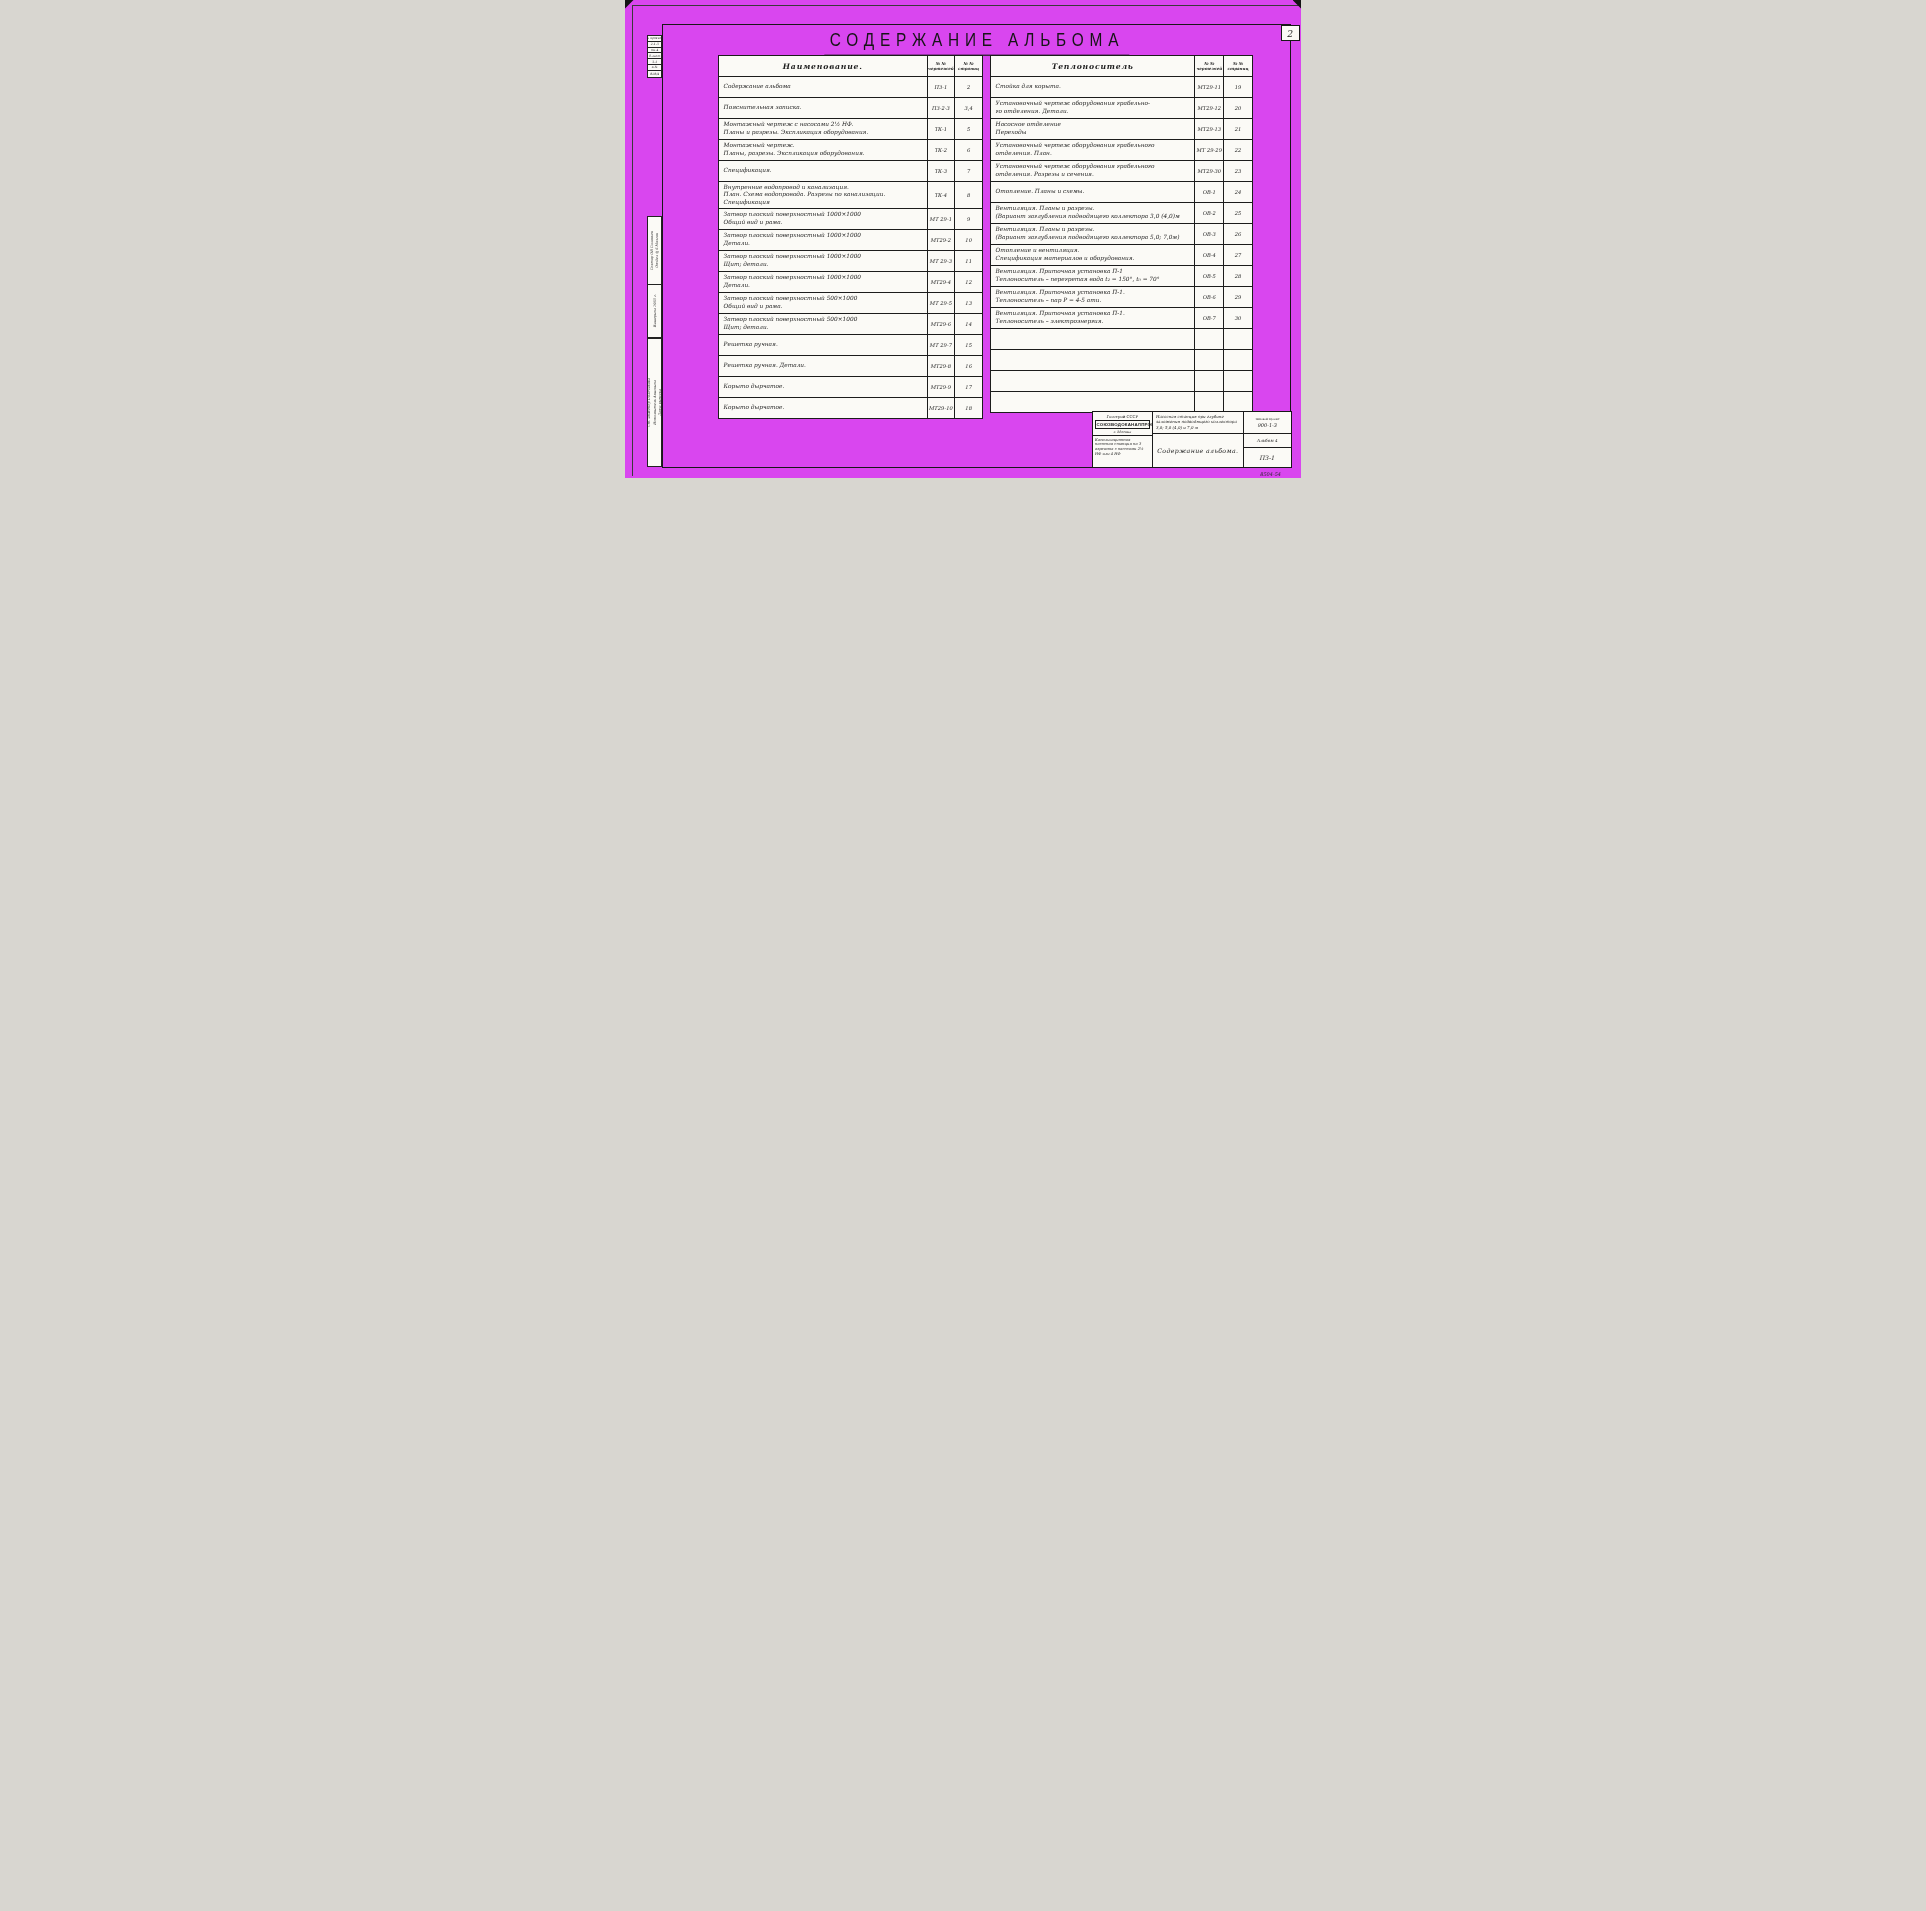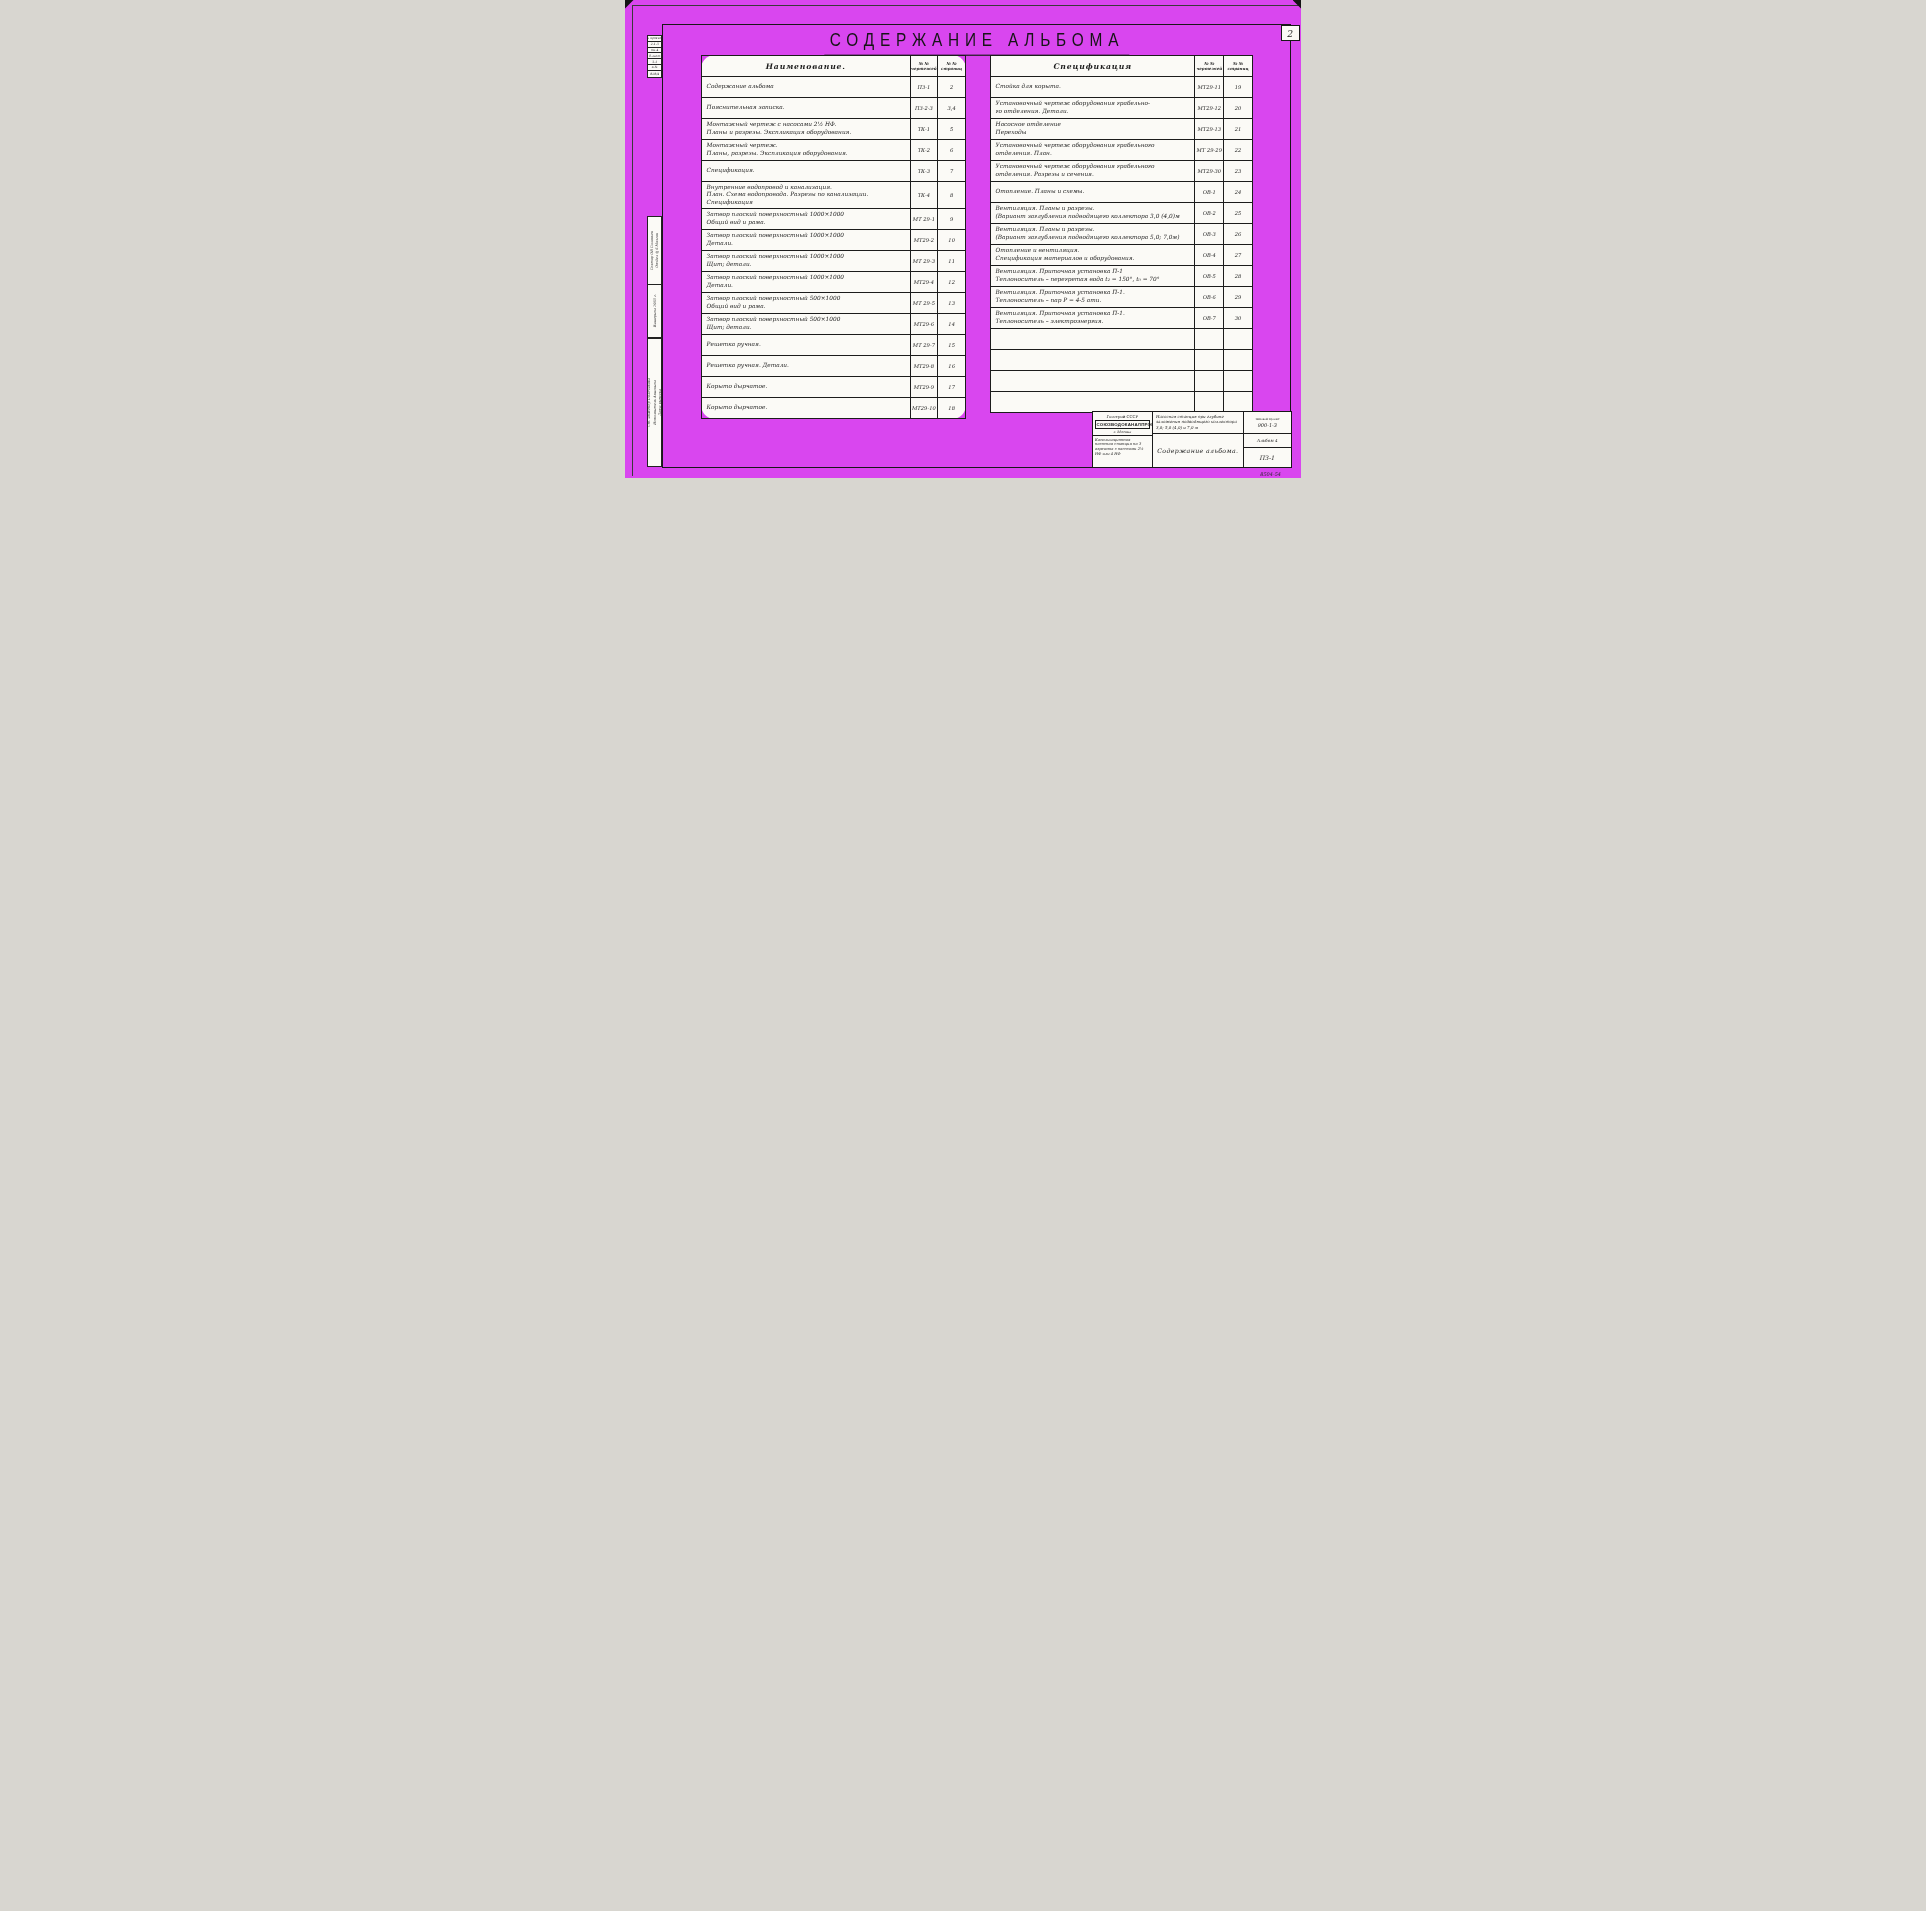--- a/index.html
+++ b/index.html
@@ -43,21 +43,21 @@
   
   .vbox { position:absolute; left:22px; width:15.4px; border:0.8px solid #222;
     background:#fbfaf6; display:flex; flex-direction:row; gap:1.2px;
     align-items:center; justify-content:center; overflow:hidden; }
   .vline { writing-mode:vertical-rl; transform:rotate(180deg);
     font-size:3.5px; font-style:italic; line-height:1.25; white-space:nowrap; }
 
   
   .ctable { position:absolute; top:55px; border-collapse:collapse;
     background:#fbfaf6; }
-  .ctable.left  { left:76px; width:265px;border-radius:14px; }
+  .ctable.left  { left:93px; width:265px; }
   .ctable.right { left:365px; width:263px; }
   .ctable th, .ctable td { border:0.8px solid #1c1c1c; vertical-align:middle; }
   .ctable thead th { height:21px; }
   .h-name { font-style:italic; font-size:7.7px; text-align:center; letter-spacing:0.8px; }
   .h-small { font-style:italic; font-size:4px; text-align:center;
     white-space:pre-line; line-height:1.35; }
   .ctable tbody tr { height:21px; }
   .c-name { font-style:italic; font-size:5.8px; line-height:1.3;
     padding:1.5px 3.1px 1.5px 4.6px; text-align:left; white-space:pre-line; }
   .c-no, .c-pg { font-style:italic; font-size:5.2px; text-align:center; }
@@ -264,21 +264,21 @@
   </table>
 
   <table class="ctable right">
     <colgroup>
         <col style="width:78%">
         <col style="width:11%">
         <col style="width:11%">
       </colgroup>
     <thead>
       <tr>
-        <th class="h-name">Спецификация</th>
+        <th class="h-name">Теплоноситель</th>
         <th class="h-small">№ №
 чертежей</th>
         <th class="h-small">№ №
 страниц</th>
       </tr>
     </thead>
     <tbody>
 
         <tr>
           <td class="c-name">Стойка  для  корыта.</td>

